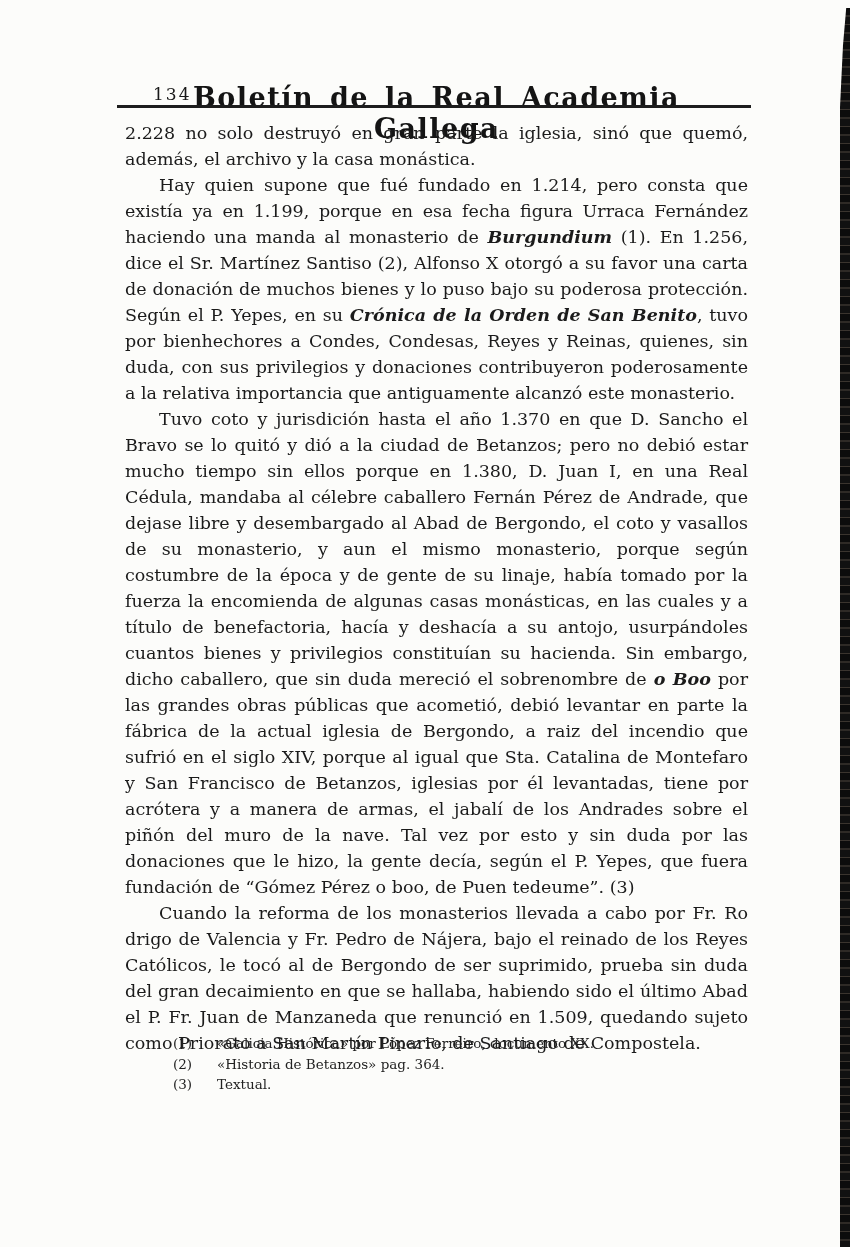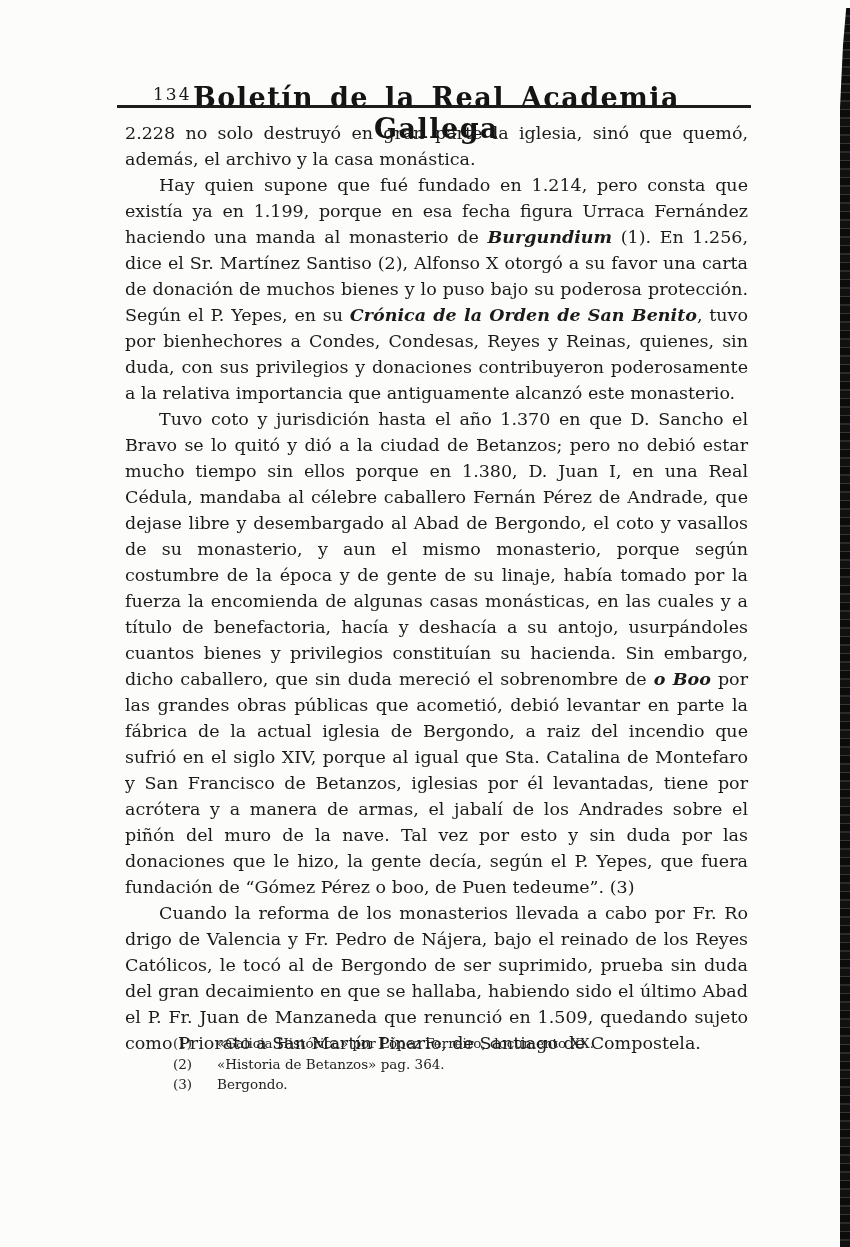--- a/index.html
+++ b/index.html
@@ -100,17 +100,17 @@
         <span class="fn-text">«Galicia Histórica» por López Ferreiro, documento XX.</span>
       </div>
       <div class="fn-row">
         <span class="fn-marker">(2)</span>
         <span class="fn-gap"></span>
         <span class="fn-text">«Historia de Betanzos» pag. 364.</span>
       </div>
       <div class="fn-row">
         <span class="fn-marker">(3)</span>
         <span class="fn-gap"></span>
-        <span class="fn-text">Bergondo.</span>
+        <span class="fn-text">Textual.</span>
       </div>
     </section>
 
 </div>
 
 </body></html>

